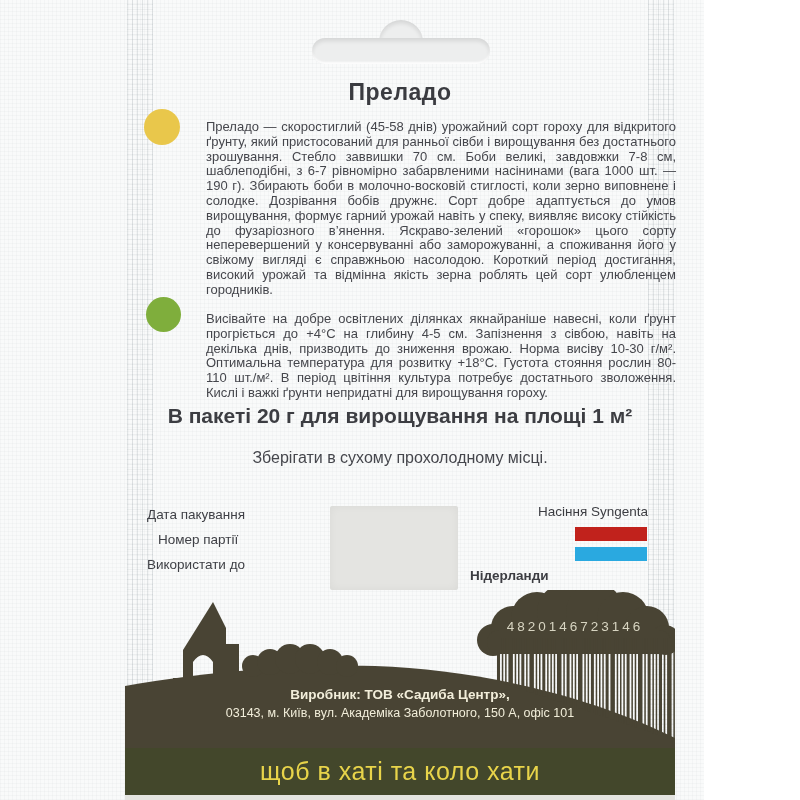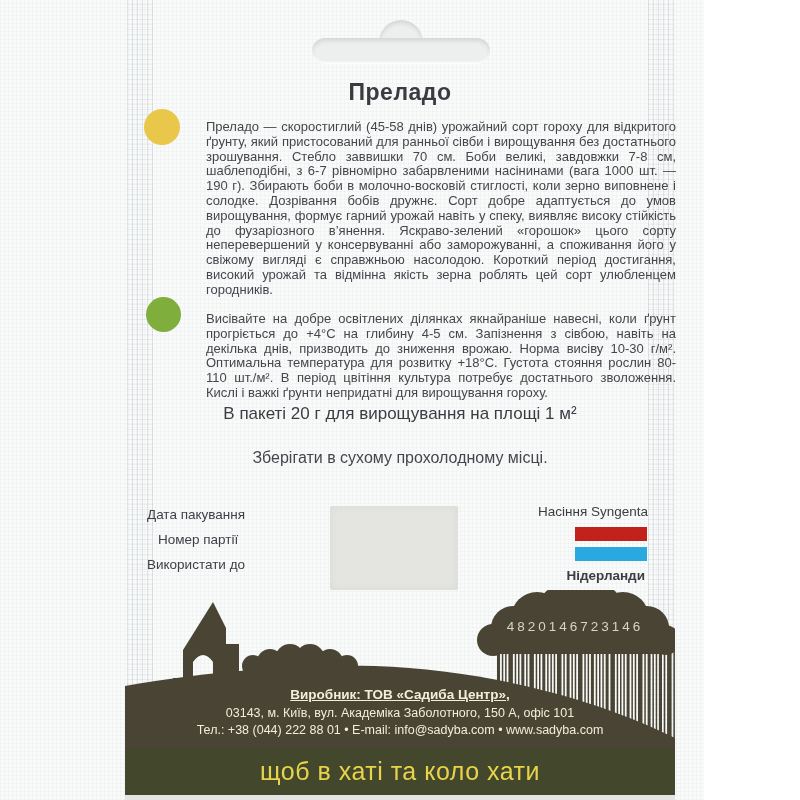--- a/index.html
+++ b/index.html
@@ -31,43 +31,43 @@
   .bullet{position:absolute;border-radius:50%;}
   .bullet-yellow{left:144px;top:109px;width:36px;height:36px;background:#e9c74b;}
   .bullet-green{left:146px;top:297px;width:35px;height:35px;background:#7fae3c;}
 
   .para{position:absolute;left:194px;width:470px;margin:12px;text-align:justify;
     font-size:13px;line-height:14.8px;color:#45464c;}
   .para1{top:108px;}
   .para2{top:300px;}
 
   .center-line{position:absolute;left:145px;width:510px;text-align:center;}
-  .pack-info{top:404px;font-size:17px;font-weight:normal;color:#3c3d42;}
+  .pack-info{top:404px;font-size:21px;font-weight:bold;color:#3c3d42;}
   .warning{top:433px;font-size:14px;font-weight:bold;color:#e02020;}
   .standard{top:456px;font-size:13.5px;color:#45464c;}
   .storage{top:449px;font-size:16px;color:#45464c;}
 
   .field-label{position:absolute;left:147px;font-size:13.5px;color:#3f4046;}
   .fl-1{top:507px;} .fl-2{top:532px;padding-left:11px;} .fl-3{top:557px;}
 
   .stamp-box{position:absolute;left:330px;top:506px;width:128px;height:84px;
     background:#e4e4e1;border-radius:2px;box-shadow:inset 0 0 8px rgba(0,0,0,0.05);}
 
   .syn-label{position:absolute;left:498px;top:504px;width:150px;text-align:right;
     font-size:13.5px;font-weight:normal;color:#3c3d42;}
   .flag-bar{position:absolute;left:575px;width:72px;height:14px;}
   .flag-red{top:527px;background:#c1221c;}
   .flag-blue{top:547px;background:#2aa9e0;}
-  .country-label{position:absolute;left:495px;top:568px;width:150px;text-align:right;
+  .country-label{position:absolute;left:470px;top:568px;width:150px;text-align:left;
     font-size:13.5px;font-weight:bold;color:#3c3d42;}
 
   .scene{position:absolute;left:125px;top:590px;width:550px;height:205px;}
 
   .producer{position:absolute;left:125px;width:550px;text-align:center;color:#f2eeda;}
-  .producer-1{top:687px;font-size:13.5px;font-weight:bold;text-decoration:underline;}
+  .producer-1{top:687px;font-size:13.5px;font-weight:bold;}
   .producer-2{top:706px;font-size:12.5px;}
   .producer-3{top:723px;font-size:12.5px;}
 
   .footer-strip{position:absolute;left:125px;top:748px;width:550px;height:47px;
     background:#43472b;text-align:center;}
   .slogan{font-size:25px;line-height:47px;color:#e8d44a;letter-spacing:0.5px;}
   .bottom-edge{position:absolute;left:125px;top:795px;width:550px;height:5px;background:#e4e4e0;}
 </style>
 </head>
 <body>
@@ -179,20 +179,19 @@
           <rect x="555.0" y="48" width="3.0" height="104.4"></rect>
           <rect x="559.8" y="48" width="1.5" height="106.0"></rect>
           <rect x="563.1" y="48" width="3.0" height="107.1"></rect>
         </g>
     </g>
     <text x="450" y="41" text-anchor="middle" fill="#d7d4c1" font-family="Liberation Sans, sans-serif" font-size="13.5" letter-spacing="3">4820146723146</text>
   </svg>
 
   <div class="producer producer-1">Виробник: ТОВ «Садиба Центр»,</div>
   <div class="producer producer-2">03143, м. Київ, вул. Академіка Заболотного, 150 А, офіс 101</div>
-  <div class="producer producer-3">Тел.: +38 (044) 222 88 01 • E-mail: info@sadyba.com • www.sadyba.com</div>
 
   <div class="footer-strip">
     <span class="slogan">щоб в хаті та коло хати</span>
   </div>
   <div class="bottom-edge"></div>
 
 </div>
 
 </body></html>

